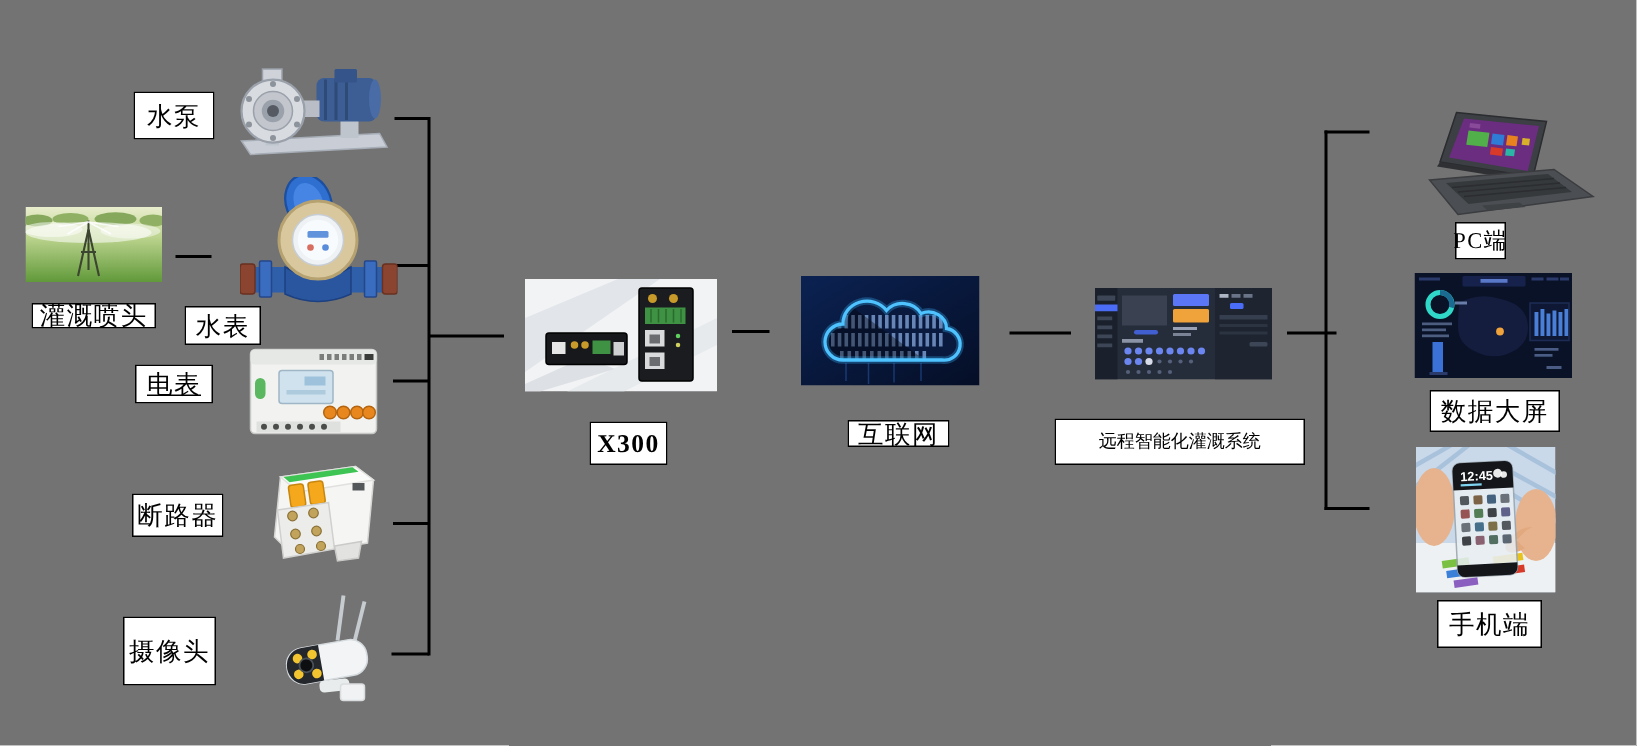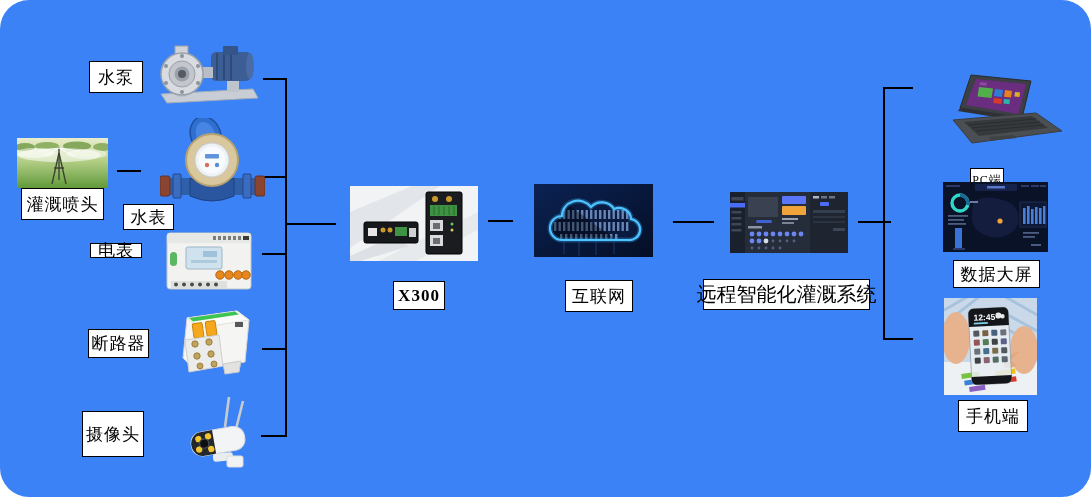--- a/index.html
+++ b/index.html
@@ -1,21 +1,21 @@
 <!DOCTYPE html>
 <html><head>
 <meta charset="utf-8">
 <style>
   html,body{margin:0;padding:0;background:#fff;}
-  #canvas{position:relative;width:1091px;height:497px;background:#3b82f6;overflow:hidden;
-          font-family:"Liberation Serif","DejaVu Serif",serif;border-radius:29px;}
+  #canvas{position:relative;width:1091px;height:497px;background:#737373;overflow:hidden;
+          font-family:"Liberation Serif","DejaVu Serif",serif;}
   .label-box{position:absolute;border:1px solid #000;background:#fff;color:#000;
              display:flex;align-items:center;justify-content:center;
              font-size:17px;letter-spacing:1px;box-sizing:border-box;white-space:nowrap;}
-  .label-box.small{font-size:20px;letter-spacing:0;}
+  .label-box.small{font-size:12px;letter-spacing:0;}
   .line{position:absolute;background:#000;}
   .img{position:absolute;}
   .img svg{display:block;width:100%;height:100%;}
 </style>
 </head>
 <body>
 
 <div id="canvas">
 
   <div class="line" style="left:263px;top:78px;width:23px;height:2px;"></div>
@@ -27,29 +27,29 @@
   <div class="line" style="left:285px;top:78px;width:2px;height:359px;"></div>
   <div class="line" style="left:286px;top:223px;width:50px;height:2px;"></div>
   <div class="line" style="left:488px;top:220px;width:25px;height:2px;"></div>
   <div class="line" style="left:673px;top:221px;width:41px;height:2px;"></div>
   <div class="line" style="left:858px;top:221px;width:33px;height:2px;"></div>
   <div class="line" style="left:883px;top:87px;width:2px;height:253px;"></div>
   <div class="line" style="left:883px;top:87px;width:30px;height:2px;"></div>
   <div class="line" style="left:883px;top:338px;width:30px;height:2px;"></div>
 
   <div class="label-box" style="left:89px;top:61px;width:54px;height:32px;">水泵</div>
-  <div class="label-box" style="left:21px;top:188px;width:83px;height:32px;">灌溉喷头</div>
+  <div class="label-box" style="left:21px;top:202px;width:83px;height:17px;">灌溉喷头</div>
   <div class="label-box" style="left:123px;top:189px;width:51px;height:26px;margin-top:15px;">水表</div>
-  <div class="label-box" style="left:90px;top:243px;width:52px;height:15px;text-decoration:underline;">电表</div>
+  <div class="label-box" style="left:90px;top:243px;width:52px;height:26px;text-decoration:underline;">电表</div>
   <div class="label-box" style="left:88px;top:329px;width:61px;height:29px;text-align:center;">断路器</div>
   <div class="label-box" style="left:82px;top:411px;width:62px;height:46px;">摄像头</div>
   <div class="label-box" style="left:393px;top:281px;width:52px;height:29px;font-weight:bold;">X300</div>
-  <div class="label-box" style="left:565px;top:280px;width:68px;height:32px;">互联网</div>
+  <div class="label-box" style="left:565px;top:280px;width:68px;height:18px;">互联网</div>
   <div class="label-box small" style="left:703px;top:279px;width:167px;height:31px;">远程智能化灌溉系统</div>
-  <div class="label-box" style="left:970px;top:148px;width:34px;height:25px;font-size:12px;margin-top:20px;">PC端</div>
+  <div class="label-box" style="left:970px;top:148px;width:34px;height:25px;font-size:15px;">PC端</div>
   <div class="label-box" style="left:958px;top:400px;width:70px;height:32px;">手机端</div>
   <div class="label-box" style="left:953px;top:260px;width:87px;height:28px;">数据大屏</div>
 
   <div class="img" style="left:153px;top:42px;width:110px;height:64px;">
     <svg viewBox="0 0 110 64">
       <polygon points="8,52 100,47 105,56 14,61" fill="#c9ced6" stroke="#a6adb6" stroke-width="1"></polygon>
       <rect x="74" y="36" width="12" height="14" fill="#bfc5cd"></rect>
       <rect x="24" y="46" width="9" height="9" fill="#bfc5cd"></rect>
       <rect x="58" y="10" width="40" height="29" rx="5" fill="#3d5e95"></rect>
       <line x1="64" y1="11" x2="64" y2="38" stroke="#2e4a77" stroke-width="2"></line>

